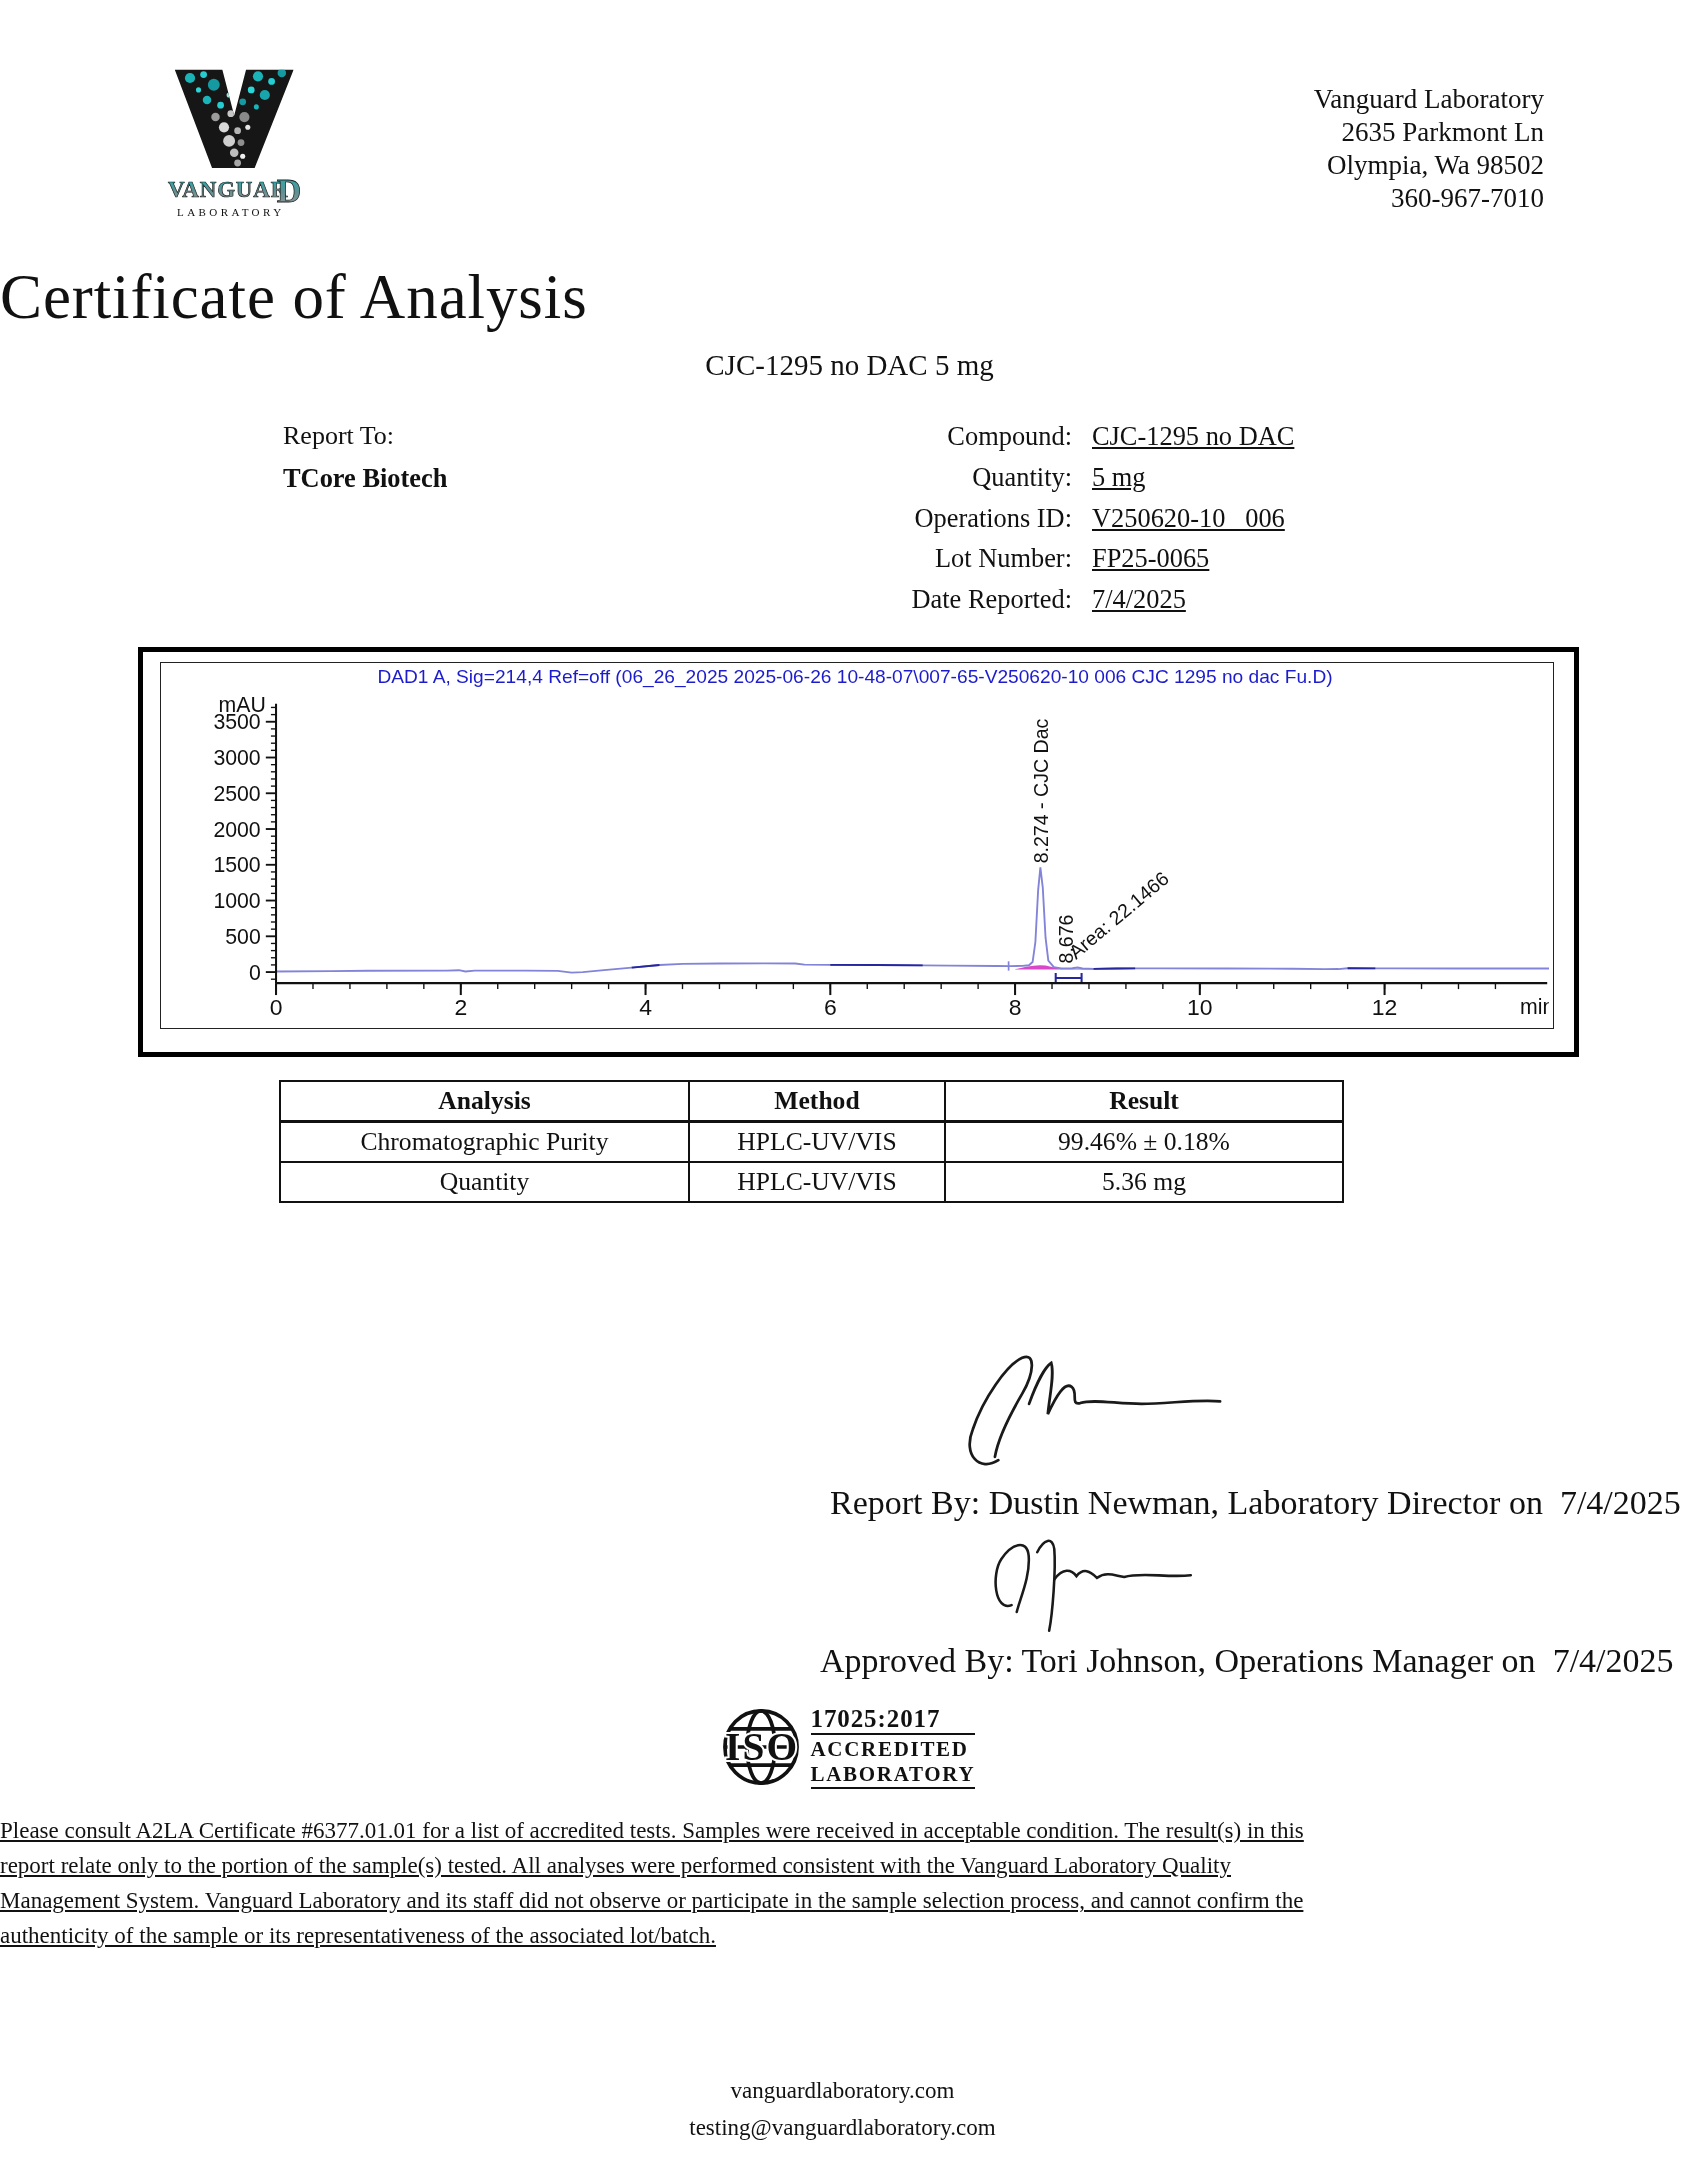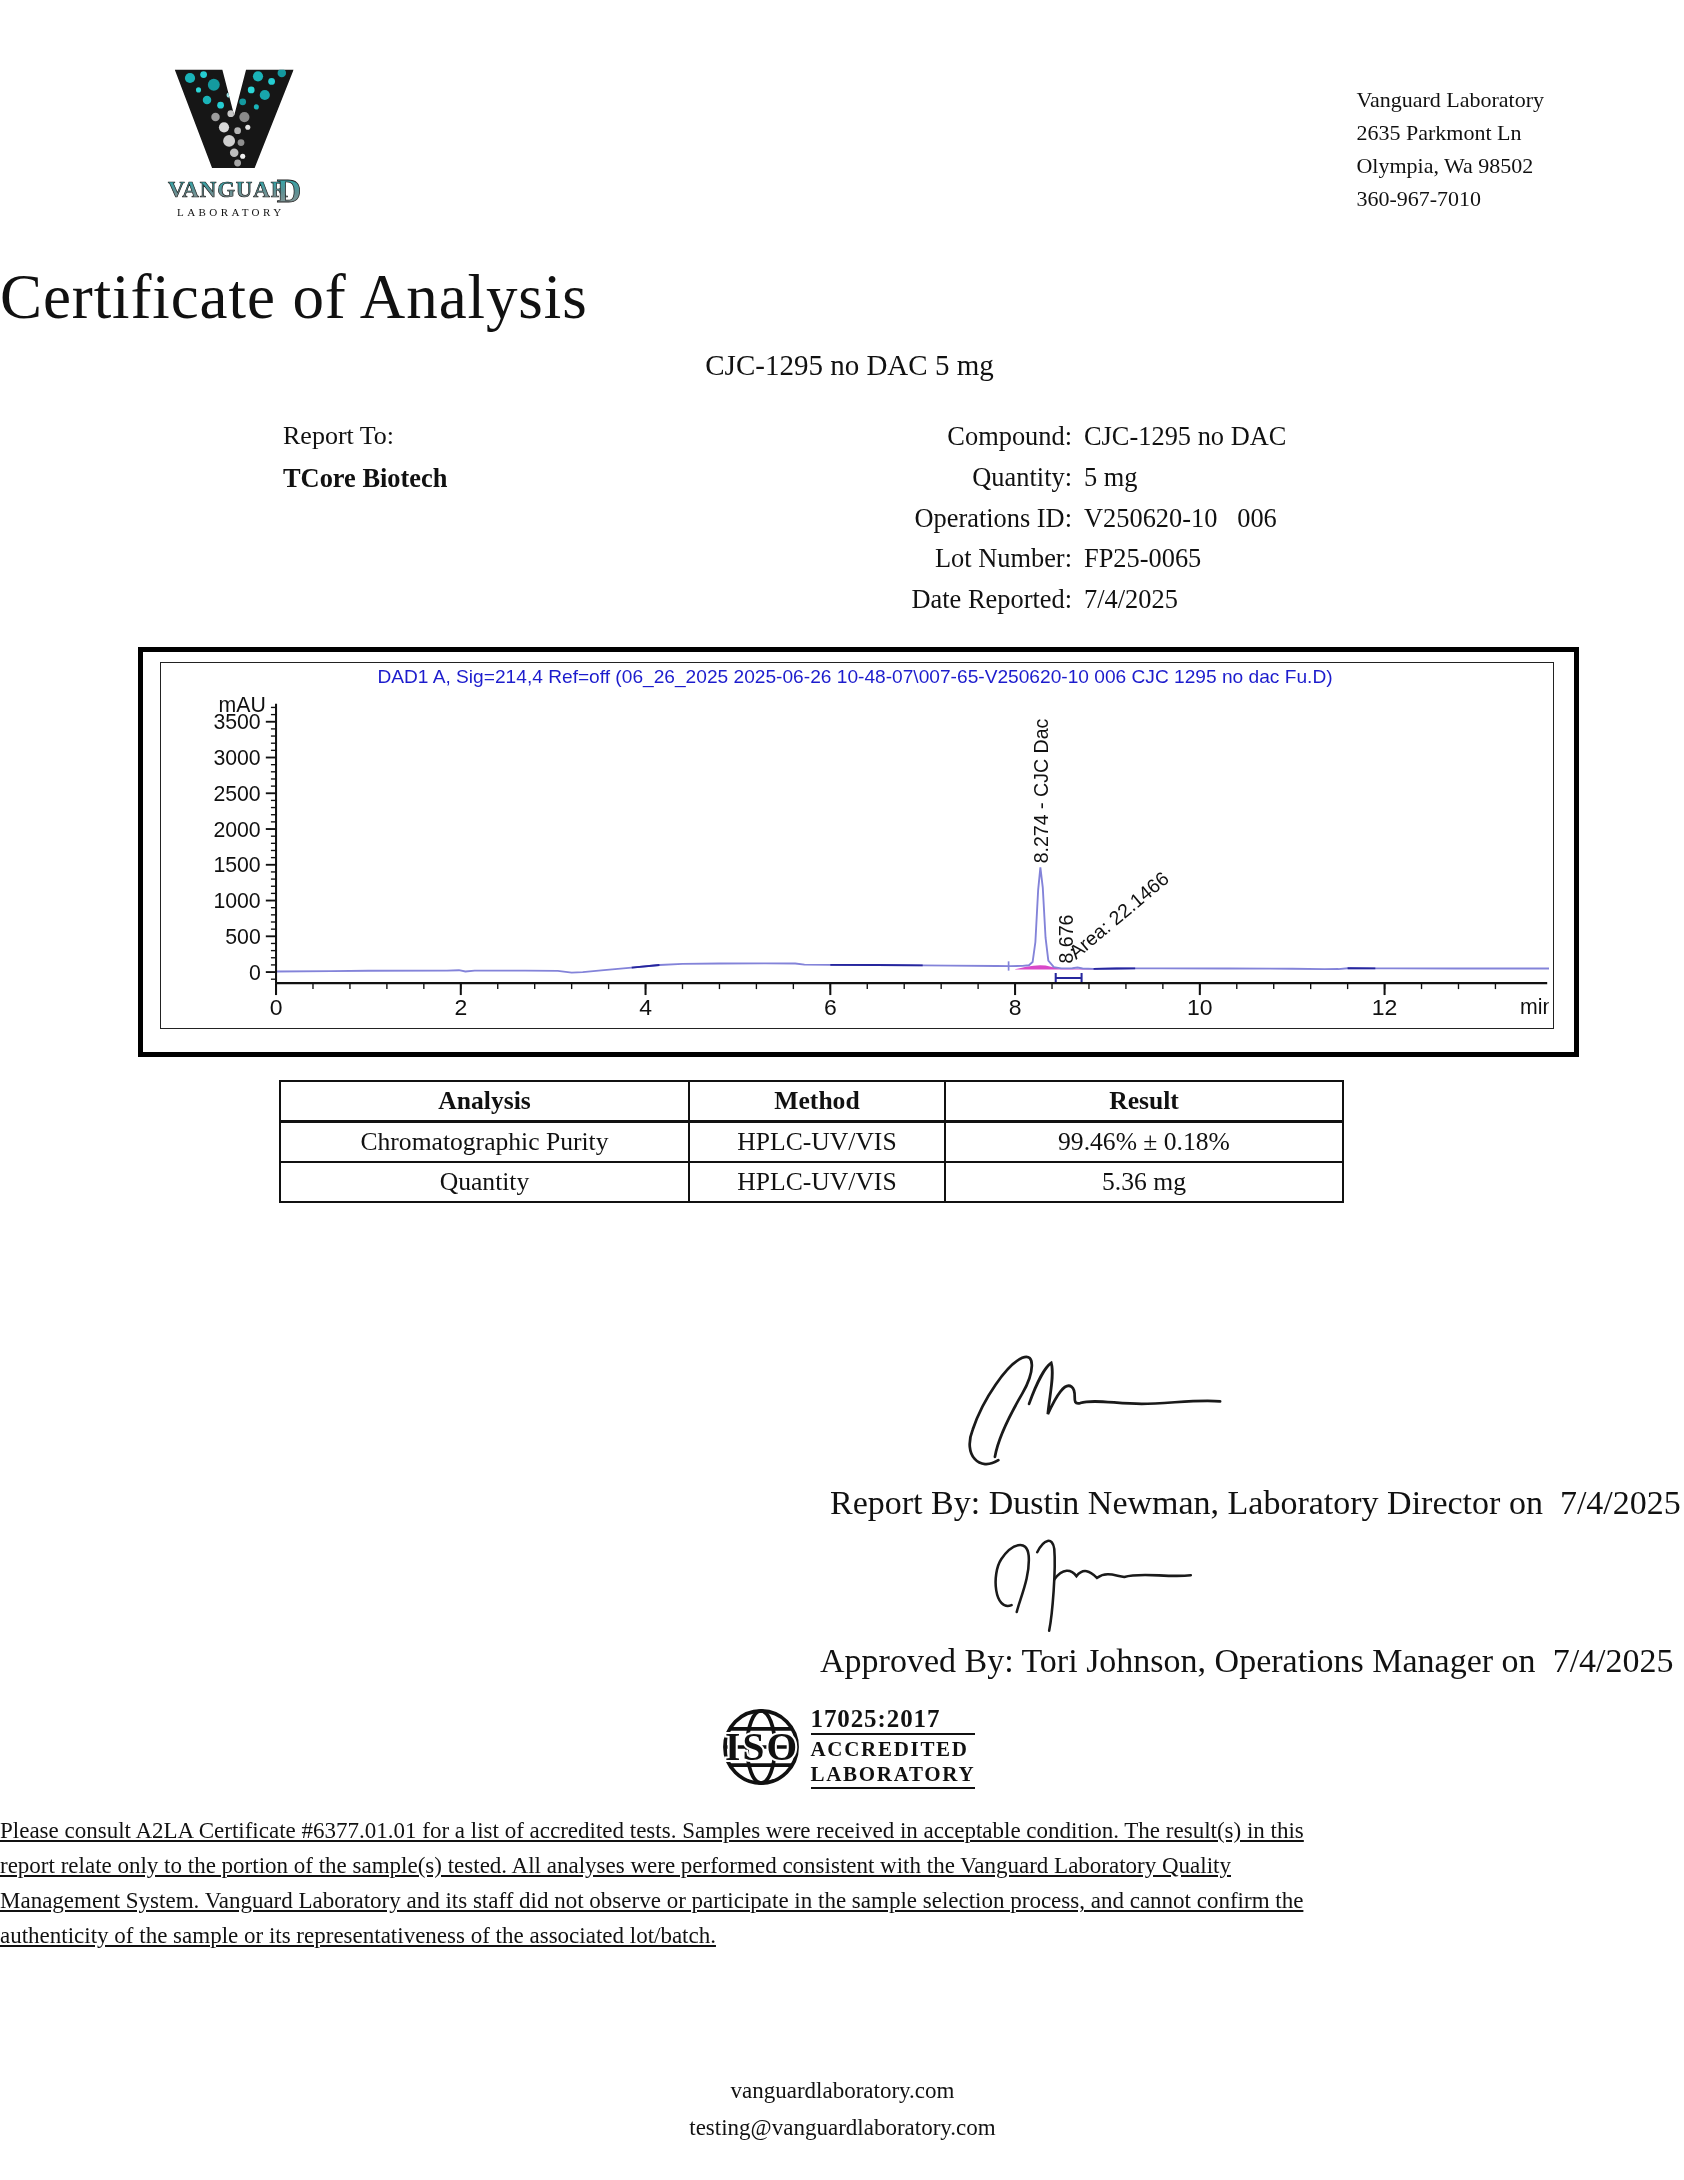--- a/index.html
+++ b/index.html
@@ -1,28 +1,28 @@
 <!DOCTYPE html>
 <html style="font-size:13.6px"><head>
 <meta charset="utf-8">
 <style>
   html,body{margin:0;padding:0;background:#9a9a9a;}
   #page{position:relative;width:1685px;height:2181px;background:#ffffff;
         font-family:"Liberation Serif",serif;color:#111;overflow:hidden;}
   .abs{position:absolute;}
   
-  #address{top:83px;right:141px;text-align:left;font-size:22px;line-height:33px;}
+  #address{top:83px;right:141px;text-align:right;font-size:27px;line-height:33px;}
   #logo-wrap{left:156px;top:61px;width:170px;height:170px;}
   
   #doc-title{top:261px;left:0;width:100%;text-align:left;font-size:63px;letter-spacing:0.9px;}
   #doc-subtitle{top:349px;left:0;width:100%;text-align:center;font-size:29px;padding-left:7px;}
   
   .info-row{position:absolute;font-size:26.4px;}
   .il{display:inline-block;width:358px;text-align:right;}
-  .iv{display:inline-block;margin-left:12px;white-space:pre;}
+  .iv{display:inline-block;margin-left:20px;white-space:pre;text-decoration:underline;}
   #report-to-label{left:283px;top:421px;font-size:26px;}
   #report-to-value{left:283px;top:463px;font-size:26.4px;font-weight:bold;}
   
   #chart-outer{left:138px;top:647px;width:1431px;height:400px;border:5.1px solid #000;}
   #chart-inner{position:absolute;left:17px;top:10.2px;width:1392px;height:365px;border:1.7px solid #222;}
   #chromatogram{display:block;}
   
   #results{left:279px;top:1080px;border-collapse:collapse;table-layout:fixed;}
   #results td,#results th{border:2.6px solid #111;height:38px;text-align:center;
       font-size:25.6px;font-family:"Liberation Serif",serif;padding:0 6.8px;}

